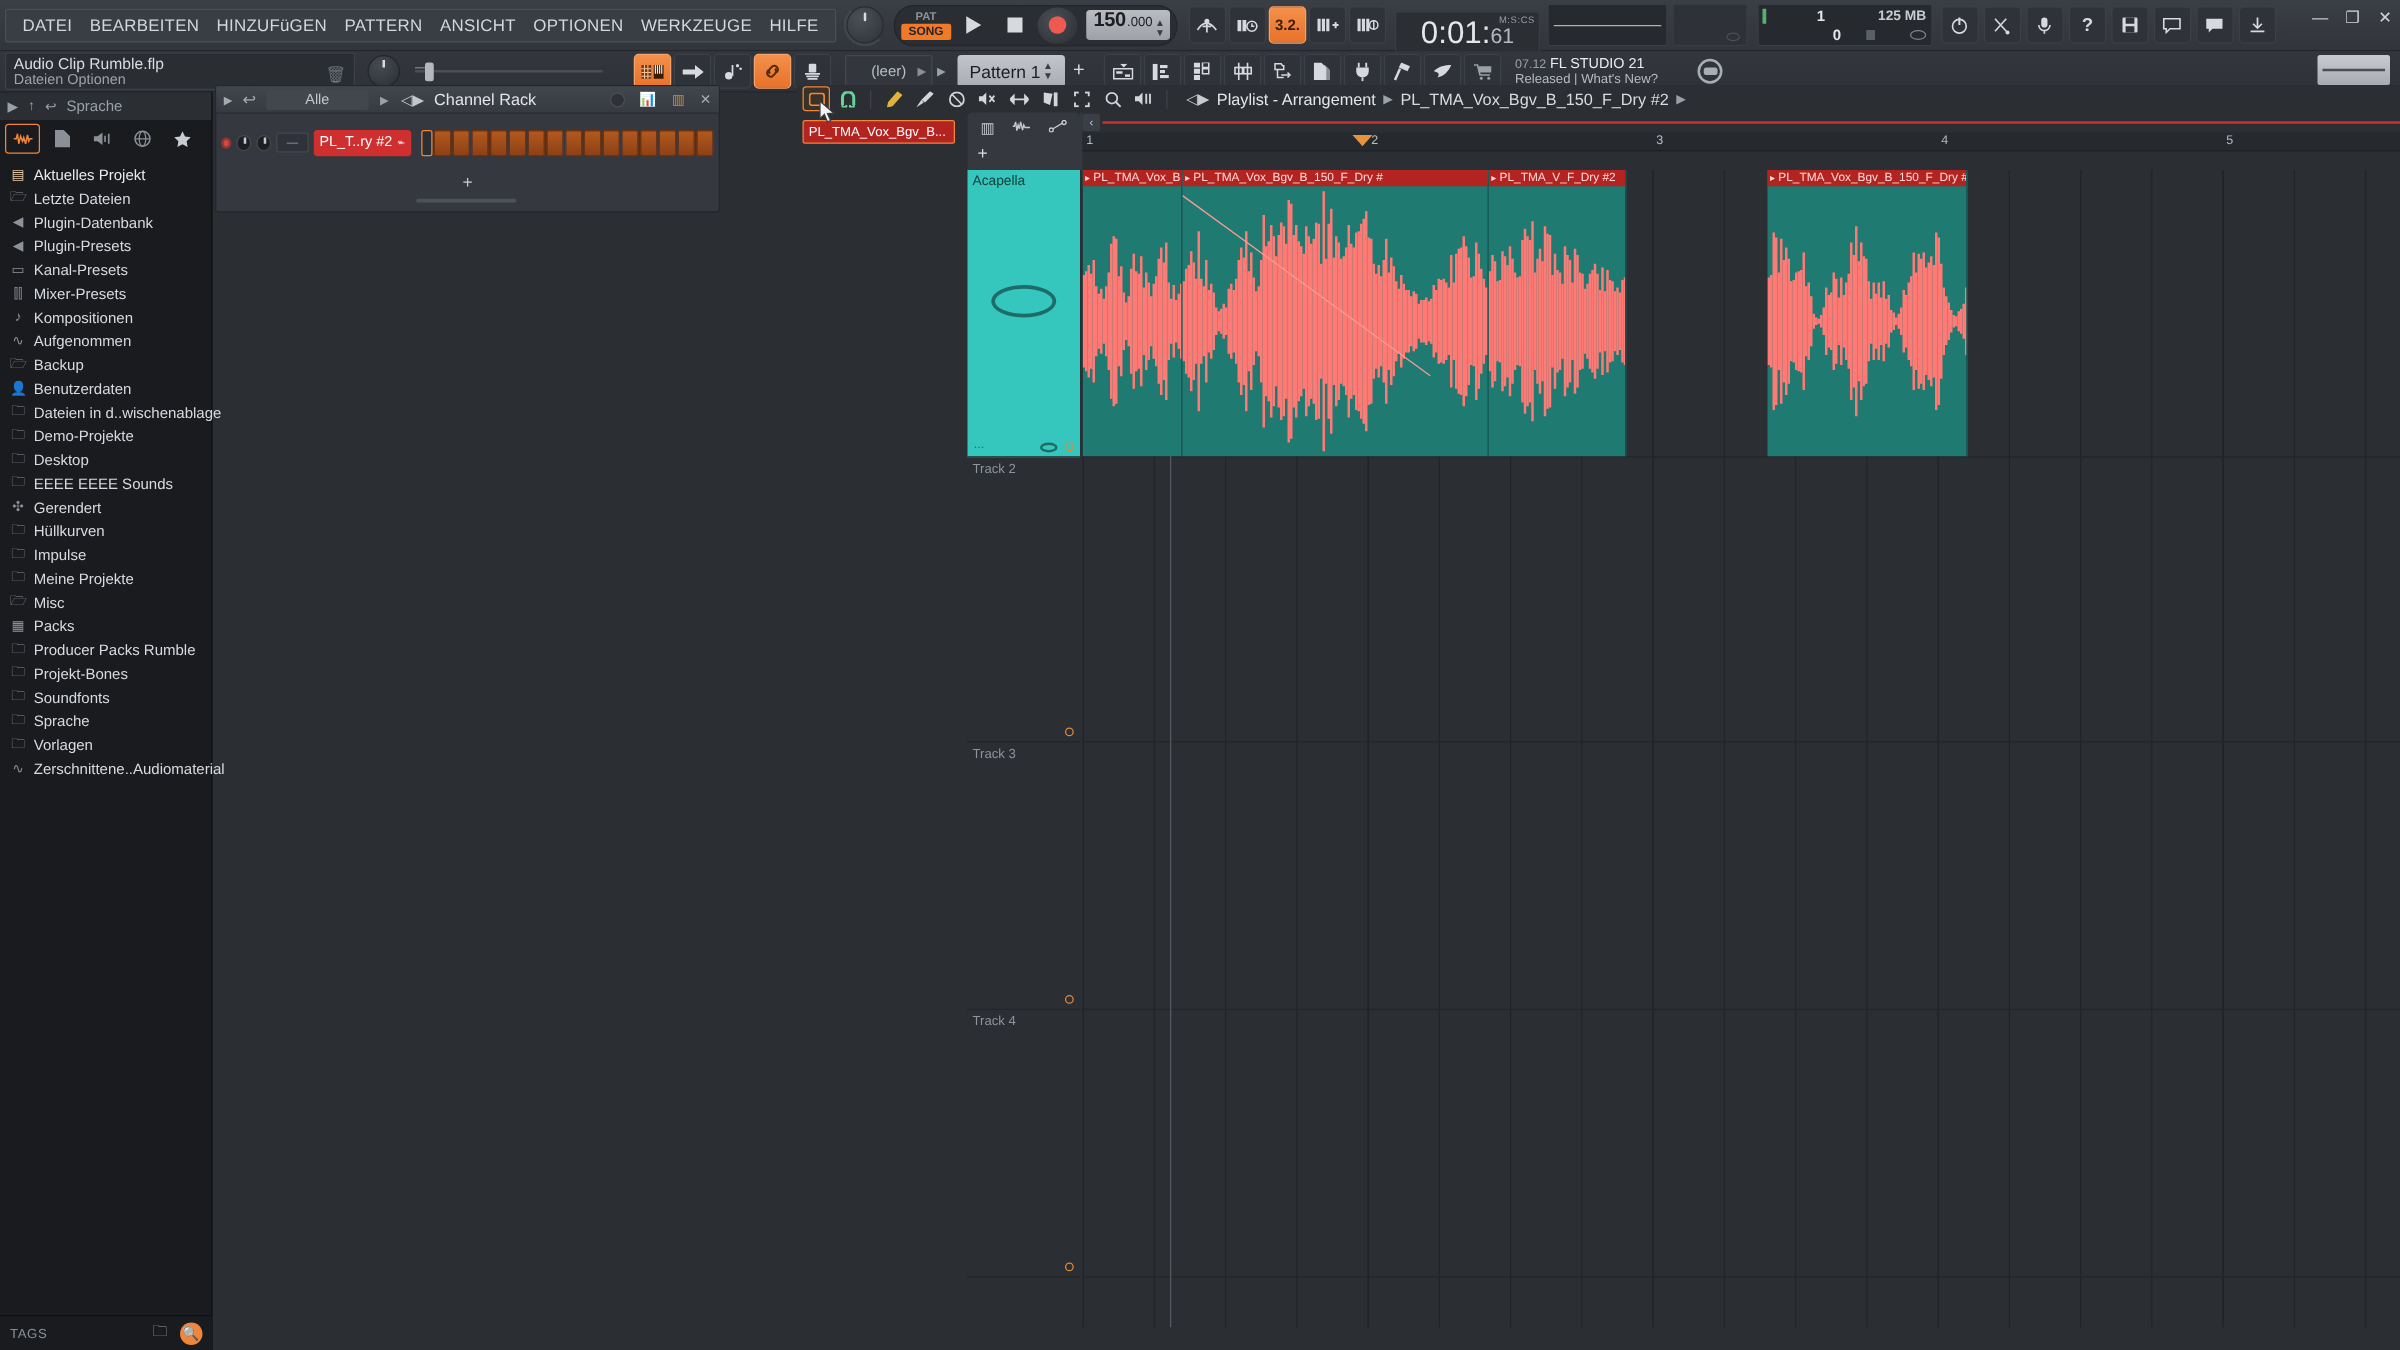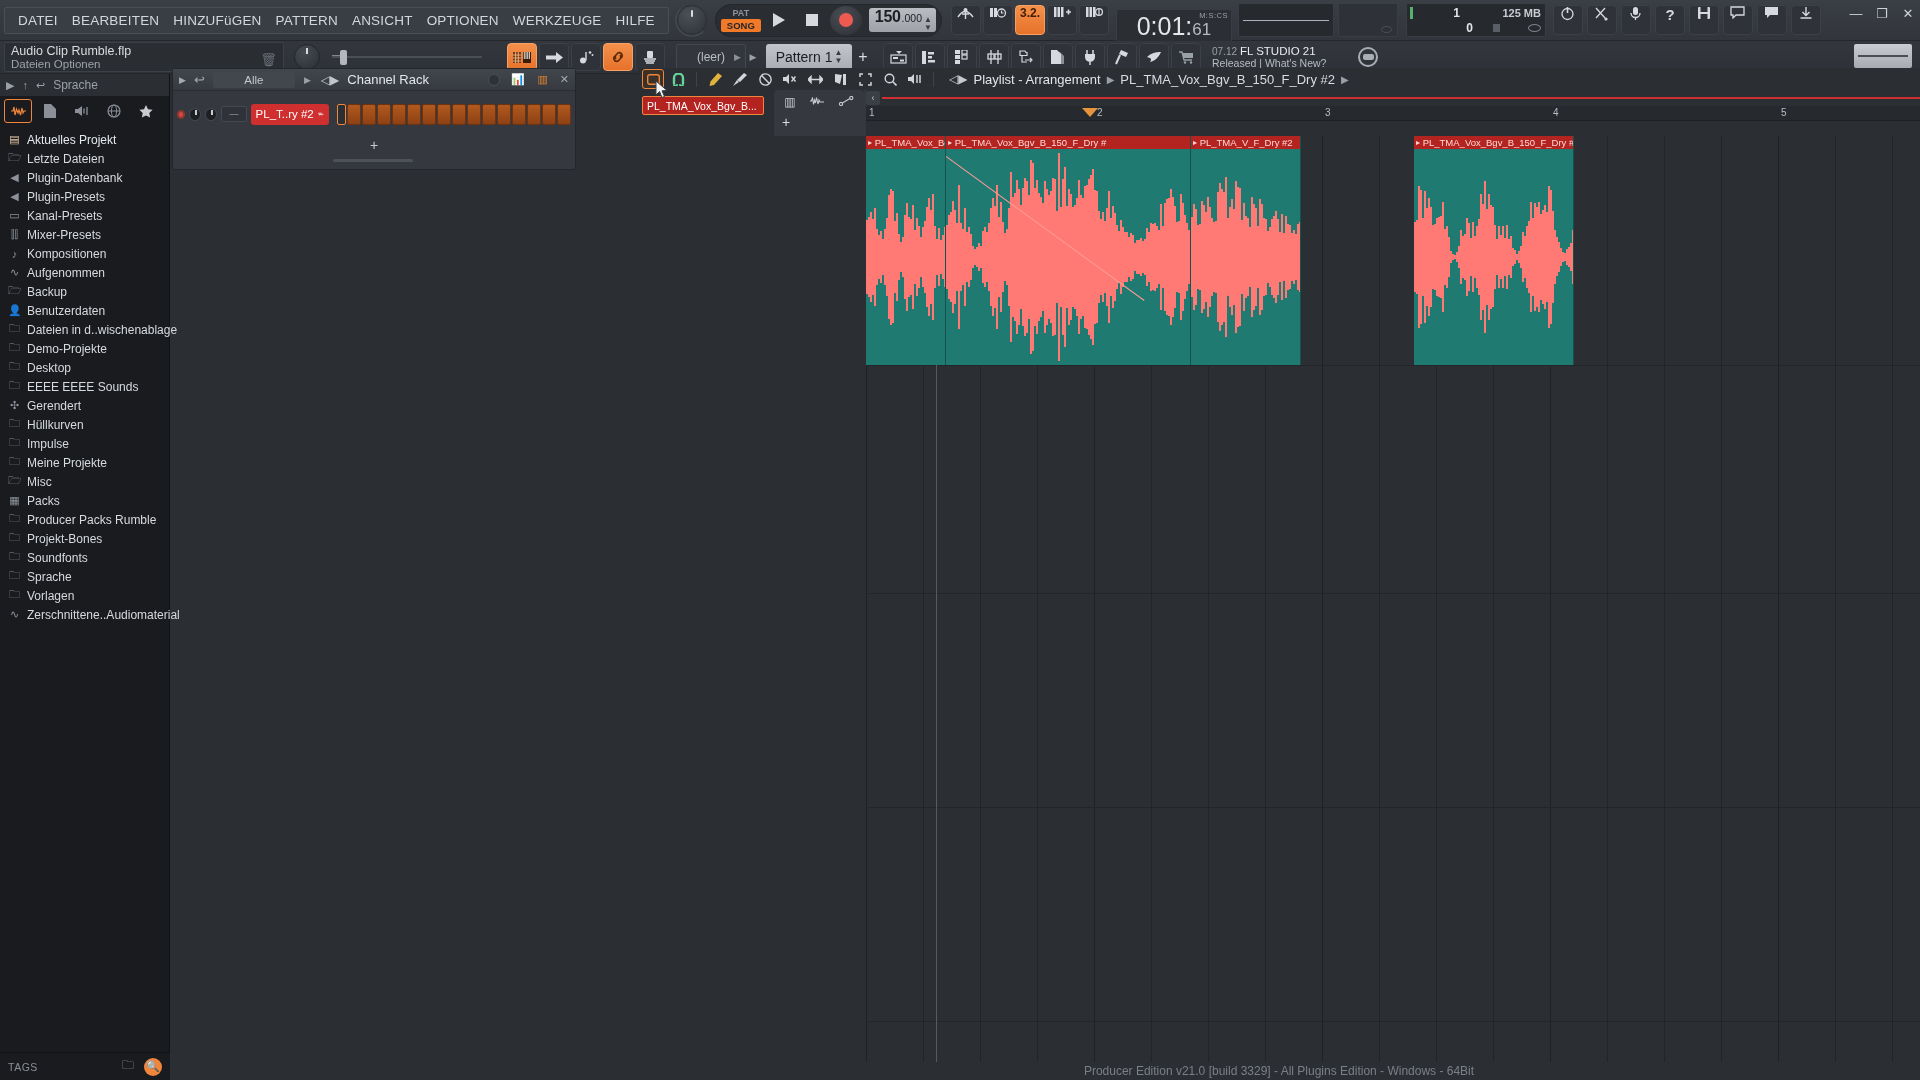--- a/index.html
+++ b/index.html
@@ -62,21 +62,21 @@
     background:linear-gradient(#b9bcc1,#9ea2a8);border-radius:3px;
     display:flex;align-items:baseline;justify-content:center;color:#1c1e21;
   }
   .tempo .b{font-size:16px;font-weight:bold;letter-spacing:-.3px;}
   .tempo .d{font-size:10.5px;margin-left:1px;}
   .tempo .sp{font-size:8px;margin-left:2px;line-height:8px;color:#3a3d42;}
 
   .icbtn{
     width:30px;height:30px;margin:15px 1px;border-radius:4px;
     background:#2f3238;border:1px solid #3c4047;
-    display:flex;align-items:flex-start;justify-content:center;cursor:pointer;
+    display:flex;align-items:center;justify-content:center;cursor:pointer;
     color:#d6d9de;font-size:13px;
   }
   .icbtn.on{background:linear-gradient(#f3904b,#e7722a);border-color:#f5a062;color:#3a1c05;}
   .icbtn.on span{color:#3d1e06;font-weight:bold;}
 
   .timedisp{
     width:116px;height:34px;margin-left:6px;background:#2b2e33;border:1px solid #3a3d43;
     border-radius:3px;display:flex;align-items:center;justify-content:center;position:relative;margin-top:12px;
   }
   .timedisp .t{font-size:25px;color:#e4e7eb;letter-spacing:0px;font-family:"Liberation Sans",sans-serif;}
@@ -934,20 +934,41 @@
           </span>
           <span>▥</span>
         </div>
         <div style="display:flex;gap:14px;justify-content:center;align-items:center;height:22px;color:#c6c9ce;font-size:12px">
           <span>✕</span>
           <span>⟋</span>
           <span>↔</span>
         </div>
       </div>
 
+      <div class="tracklist" id="tracklist">
+          <div class="trk acap" style="top: 0px; height: 230px;">
+            <div class="lbl">Acapella</div>
+            <div class="mouth"></div>
+            <div class="dots">...</div>
+            <div class="eye"></div>
+            <div class="dotr"></div>
+          </div>
+          <div class="trk" style="top: 230px; height: 228px;">
+            <div class="lbl">Track 2</div>
+            <div class="dotr"></div>
+          </div>
+          <div class="trk" style="top: 458px; height: 214px;">
+            <div class="lbl">Track 3</div>
+            <div class="dotr"></div>
+          </div>
+          <div class="trk" style="top: 672px; height: 214px;">
+            <div class="lbl">Track 4</div>
+            <div class="dotr"></div>
+          </div>
+        </div>
 
       <div class="timeline">
         <div class="tl-top">
           <div class="lt">‹</div>
           <div class="redline"></div>
         </div>
         <div class="tl-bar" id="tlbar">
             <div class="tl-num" style="left: 3px;">1</div>
             <div class="tl-num" style="left: 231px;">2</div>
             <div class="tl-num" style="left: 459px;">3</div>
@@ -1298,18 +1319,17 @@
               <i style="left: 152px; top: 99.5014px; height: 16.9971px;"></i>
               <i style="left: 154px; top: 98.1096px; height: 19.7809px;"></i>
               <i style="left: 156px; top: 93.7506px; height: 28.4988px;"></i>
               <i style="left: 158px; top: 81.1886px; height: 53.6228px;"></i>
             </div>
           </div>
         </div>
     </div>
   </div>
 
-  <div class="statusbar">Producer Edition v21.0 [build 3329] - All Plugins Edition - Windows - 64Bit</div>
 
   <svg class="cursor" style="left:655px;top:80px" viewBox="0 0 14 20">
     <path d="M1 1 L1 15 L4.5 11.5 L7 17.5 L9.5 16.5 L7 10.8 L12 10.5 Z" fill="#f2f4f6" stroke="#3a3d42" stroke-width="1"></path>
   </svg>
 </div>
 
 </body></html>

